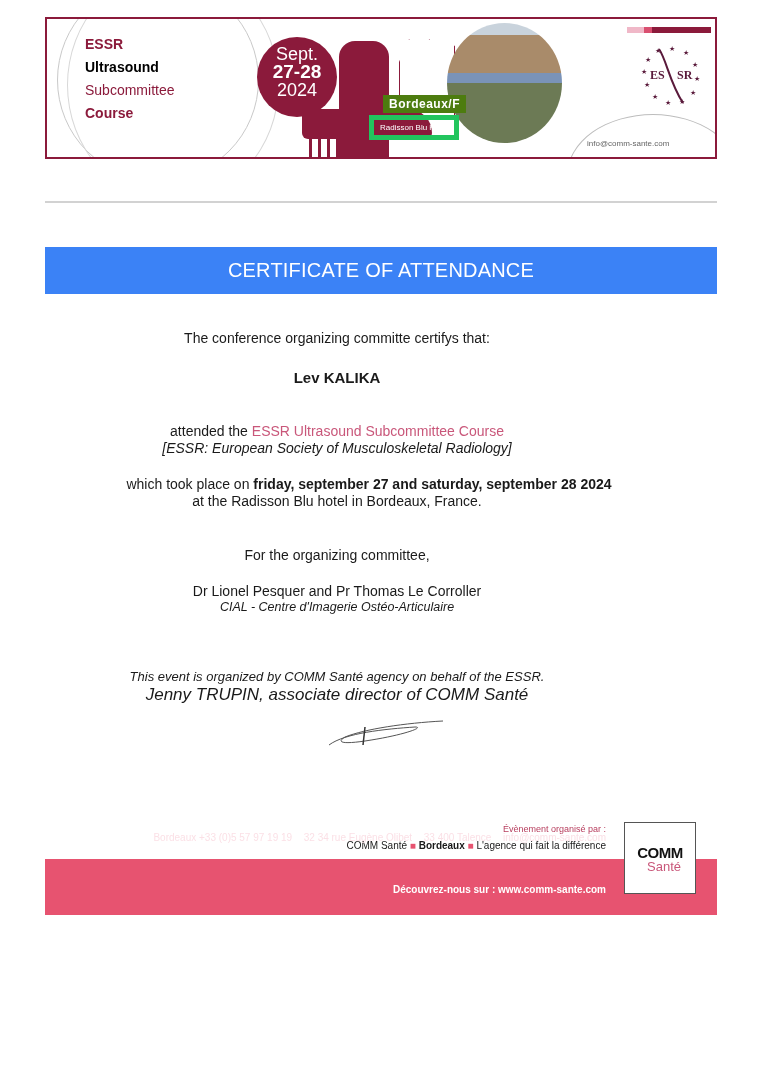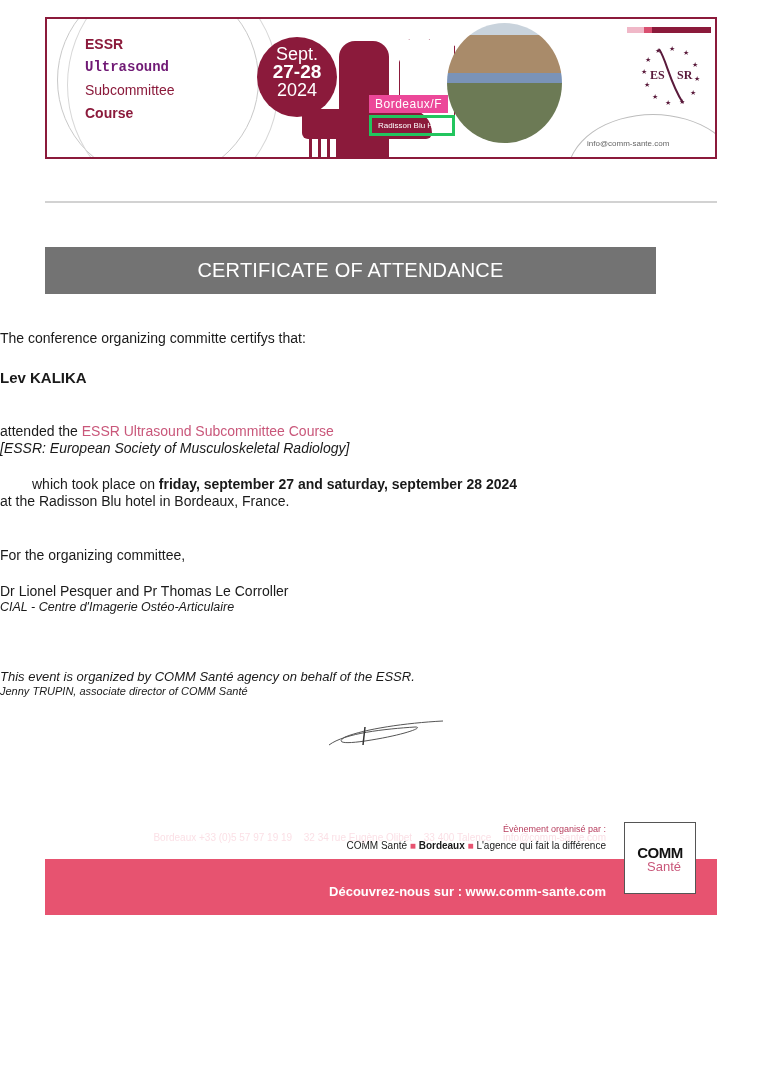--- a/index.html
+++ b/index.html
@@ -5,52 +5,52 @@
   html, body { margin: 0; padding: 0; background: #ffffff; }
   body { width: 763px; height: 1080px; position: relative; overflow: hidden; font-family: "Liberation Sans", sans-serif; color: #1a1a1a; }
 
   
   .banner { position: absolute; left: 45px; top: 17px; width: 672px; height: 142px; border: 2px solid #8b1a3b; box-sizing: border-box; background: #fff; overflow: hidden; }
   .banner .ring1 { position: absolute; left: 10px; top: -40px; width: 200px; height: 200px; border: 1px solid #c9c9c9; border-radius: 50%; }
   .banner .ring2 { position: absolute; left: 20px; top: -50px; width: 210px; height: 230px; border: 1px solid #d8d8d8; border-radius: 50%; }
   .banner .ring3 { position: absolute; left: 520px; top: 95px; width: 170px; height: 120px; border: 1px solid #bdbdbd; border-radius: 50%; }
   .banner .title { position: absolute; left: 38px; top: 14px; line-height: 23px; font-size: 14px; }
   .banner .title .l1 { color: #8b1a3b; font-weight: bold; }
-  .banner .title .l2 { color: #701a75; font-weight: bold; font-family: Liberation Mono, monospace; }
+  .banner .title .l2 { color: #000000; font-weight: bold; }
   .banner .title .l3 { color: #8b1a3b; font-weight: normal; }
   .banner .title .l4 { color: #8b1a3b; font-weight: bold; }
   .date-circle { position: absolute; left: 210px; top: 18px; width: 80px; height: 80px; border-radius: 50%; background: #8b1a3b; color: #fff; text-align: center; font-size: 18px; line-height: 18px; padding-top: 8px; box-sizing: border-box; }
   .date-circle b { display: block; font-size: 19px; }
   .chair { position: absolute; left: 292px; top: 22px; width: 50px; height: 120px; background: #8b1a3b; border-radius: 16px 16px 0 0; }
   .chair-seat { position: absolute; left: 255px; top: 90px; width: 130px; height: 30px; background: #8b1a3b; border-radius: 0 40px 10px 10px; }
   .chair-legs { position: absolute; left: 262px; top: 118px; width: 60px; height: 24px; background: repeating-linear-gradient(90deg, #8b1a3b 0 3px, transparent 3px 9px); }
   .house { position: absolute; left: 352px; top: 20px; width: 54px; height: 76px; border: 1px solid #8b1a3b; border-bottom: none; clip-path: polygon(0 30%, 18% 0, 36% 30%, 54% 0, 72% 30%, 100% 8%, 100% 100%, 0 100%); }
-  .city-badge { position: absolute; left: 322px; top: 76px; background: #ec4899; color: #fff; font-weight: normal; font-size: 12px; padding: 2px 6px; letter-spacing: 0.5px; }
-  .hotel-badge { position: absolute; left: 322px; top: 96px; border: 3px solid #22c55e; color: #fff; font-size: 8px; padding: 3px 6px; }
+  .city-badge { position: absolute; left: 336px; top: 76px; background: #4d7c0f; color: #fff; font-weight: bold; font-size: 12px; padding: 2px 6px; letter-spacing: 0.5px; }
+  .hotel-badge { position: absolute; left: 322px; top: 96px; border: 5px solid #22c55e; color: #fff; font-size: 8px; padding: 3px 6px; }
   .photo { position: absolute; left: 400px; top: 4px; width: 115px; height: 120px; border-radius: 50%; overflow: hidden; background: linear-gradient(180deg, #c9d3dc 0 10%, #a98b6a 10% 42%, #7a93b8 42% 50%, #6c7a55 50% 100%); }
   .stripe { position: absolute; left: 580px; top: 8px; width: 84px; height: 6px; background: linear-gradient(90deg, #f0b8c8 0 20%, #d94f70 20% 30%, #8b1a3b 30% 100%); }
   .essr-logo { position: absolute; left: 590px; top: 22px; width: 70px; height: 70px; }
   .banner-email { position: absolute; left: 540px; top: 120px; font-size: 8px; color: #666; }
 
   .rule { position: absolute; left: 45px; top: 201px; width: 672px; height: 2px; background: #d2d2d2; }
 
-  .cert-bar { position: absolute; left: 45px; top: 247px; width: 611px; height: 47px; background: #737373; color: #fff; text-align: center; line-height: 47px; font-size: 20px; letter-spacing: 0.2px; }
+  .cert-bar { position: absolute; left: 45px; top: 247px; width: 672px; height: 47px; background: #3b82f6; color: #fff; text-align: center; line-height: 47px; font-size: 20px; letter-spacing: 0.2px; }
 
-  .center { position: absolute; left: 0; width: 674px; text-align: left; font-size: 14px; color: #1a1a1a; }
+  .center { position: absolute; left: 0; width: 674px; text-align: center; font-size: 14px; color: #1a1a1a; }
   .pink { color: #c9577a; }
   .it { font-style: italic; }
   .b { font-weight: bold; }
 
   .signature { position: absolute; left: 325px; top: 715px; width: 120px; height: 35px; }
 
   .org-line1 { position: absolute; right: 157px; top: 824px; font-size: 9px; color: #b73e5e; }
   .org-line2 { position: absolute; right: 157px; top: 840px; font-size: 10px; color: #1a1a1a; }
   .footer-band { position: absolute; left: 45px; top: 859px; width: 672px; height: 56px; background: #e75370; }
   .footer-addr { position: absolute; right: 157px; top: 832px; font-size: 10px; color: #fbe0e6; white-space: nowrap; }
-  .footer-web { position: absolute; right: 157px; top: 884px; font-size: 13px; color: #fff; font-weight: bold; }
+  .footer-web { position: absolute; right: 157px; top: 884px; font-size: 10px; color: #fff; font-weight: bold; }
   .comm-logo { position: absolute; left: 624px; top: 822px; width: 72px; height: 72px; background: #fff; border: 1px solid #555; box-sizing: border-box; text-align: center; }
   .comm-logo .c1 { display: block; margin-top: 22px; font-size: 15px; font-weight: bold; color: #111; letter-spacing: -0.5px; line-height: 15px; }
   .comm-logo .c2 { display: block; font-size: 13px; color: #c9577a; line-height: 13px; padding-left: 8px; }
   .sq { color: #e75370; }
   .sq-w { color: #fff; }
 </style>
 </head>
 <body>
 
 <div class="banner">
@@ -113,21 +113,21 @@
 <div class="center" style="top:476px;padding-left:32px;">
   <span>which took place on </span><span class="b">friday, september 27 and saturday, september 28 2024</span>
 </div>
 <div class="center" style="top:493px;">at the Radisson Blu hotel in Bordeaux, France.</div>
 
 <div class="center" style="top:547px;">For the organizing committee,</div>
 <div class="center" style="top:583px;">Dr Lionel Pesquer and Pr Thomas Le Corroller</div>
 <div class="center it" style="top:600px; font-size:12.5px;">CIAL - Centre d'Imagerie Ostéo-Articulaire</div>
 
 <div class="center it" style="top:669px; font-size:13px;">This event is organized by COMM Santé agency on behalf of the ESSR.</div>
-<div class="center it" style="top:685px; font-size:11px;">Jenny TRUPIN, associate director of COMM Santé</div>
+<div class="center it" style="top:685px; font-size:17px;">Jenny TRUPIN, associate director of COMM Santé</div>
 
 <svg class="signature" viewBox="0 0 120 35">
   <path d="M4 30 C20 18, 60 14, 90 12 C100 12, 80 20, 40 26 C20 29, 10 28, 20 22 C40 14, 80 8, 118 6" stroke="#555" stroke-width="1" fill="none"></path>
   <path d="M40 12 L38 30" stroke="#333" stroke-width="1.5" fill="none"></path>
 </svg>
 
 <div class="org-line1">Évènement organisé par :</div>
 <div class="org-line2">
   <span>COMM Santé</span>
   <span class="sq">■</span>

